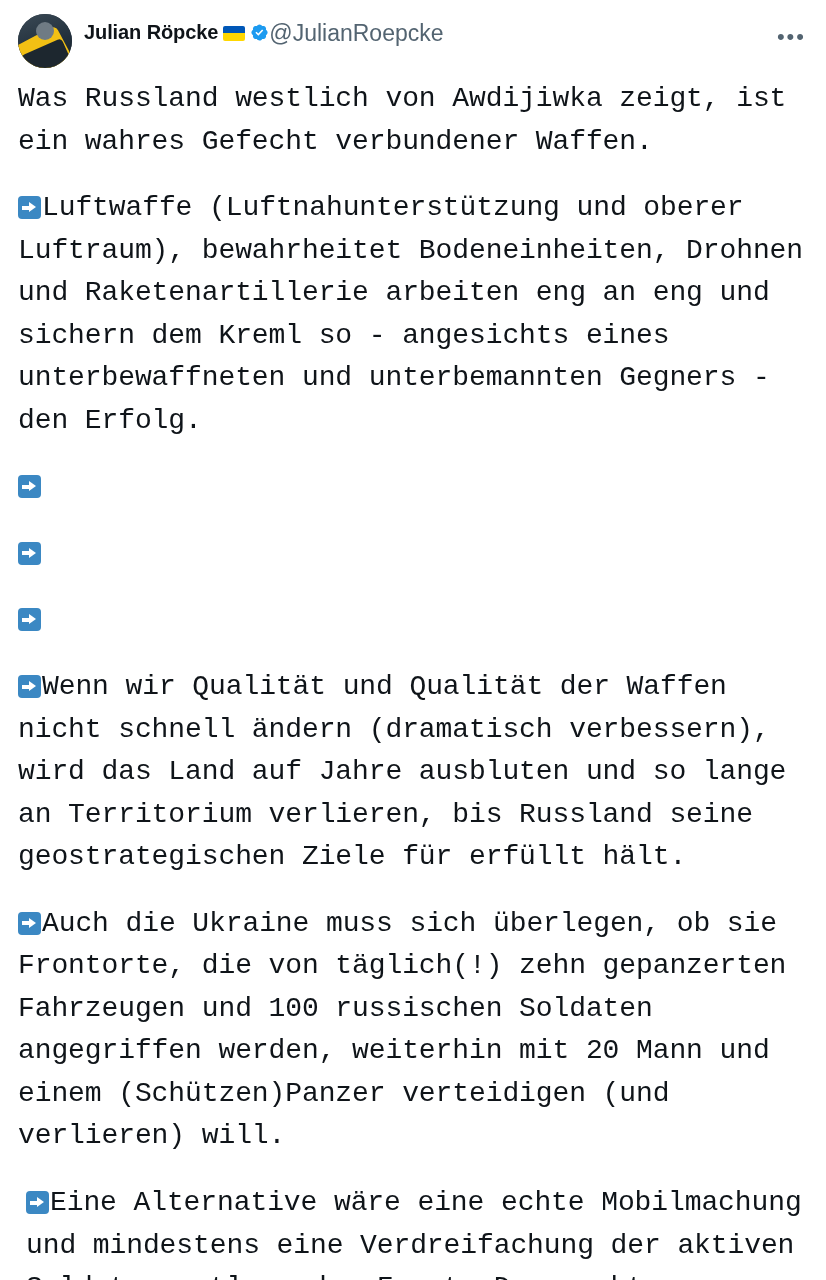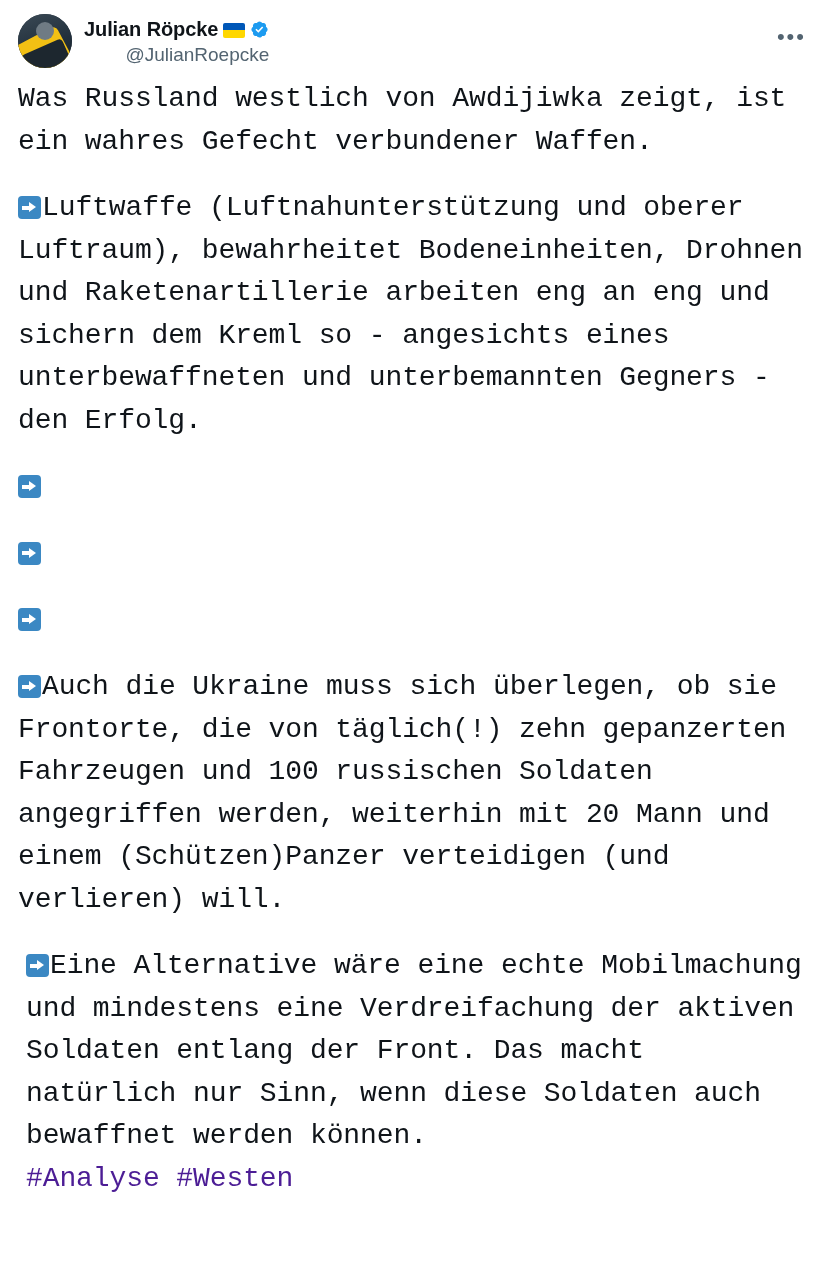--- a/index.html
+++ b/index.html
@@ -69,25 +69,23 @@
     left: 18px;
     top: 8px;
     width: 18px;
     height: 18px;
     border-radius: 50%;
     background: #6f7b84;
   }
 
   .names {
     display: flex;
-    flex-direction: column;
     justify-content: center;
     padding-top: 3px;
     line-height: 1.2;
-    align-items: flex-end;
   }
   .name-line {
     display: flex;
     align-items: center;
     gap: 5px;
   }
   .display-name {
     font-size: 20px;
     font-weight: 700;
     color: #0f1419;
@@ -107,21 +105,21 @@
   .flag .f-top { position:absolute; left:0; top:0; width:100%; height:50%; background:#0057b7; }
   .flag .f-bot { position:absolute; left:0; bottom:0; width:100%; height:50%; background:#ffd700; }
 
   .verified {
     width: 19px;
     height: 19px;
     flex: 0 0 19px;
     display: inline-block;
   }
   .handle {
-    font-size: 19px;
+    font-size: 23px;
     color: #536471;
     margin-top: 3px;
   }
 
   .more-btn {
     position: absolute;
     right: 20px;
     top: 26px;
     color: #536471;
     font-size: 22px;
@@ -233,20 +231,23 @@
     </p>
 
     <p class="para">
       <span class="arrow-emoji"></span>
     </p>
 
     <p class="para">
       <span class="arrow-emoji"></span>
     </p>
 
+    <p class="para">
+      <span class="arrow-emoji"></span><span>Wenn wir Qualität und Qualität der Waffen nicht schnell ändern (dramatisch verbessern), wird das Land auf Jahre ausbluten und so lange an Territorium verlieren, bis Russland seine geostrategischen Ziele für erfüllt hält.</span>
+    </p>
 
     <p class="para">
       <span class="arrow-emoji"></span><span>Auch die Ukraine muss sich überlegen, ob sie Frontorte, die von täglich(!) zehn gepanzerten Fahrzeugen und 100 russischen Soldaten angegriffen werden, weiterhin mit 20 Mann und einem (Schützen)Panzer verteidigen (und verlieren) will.</span>
     </p>
 
     <p class="para">
       <span class="arrow-emoji"></span><span>Eine Alternative wäre eine echte Mobilmachung und mindestens eine Verdreifachung der aktiven Soldaten entlang der Front. Das macht natürlich nur Sinn, wenn diese Soldaten auch bewaffnet werden können.</span>
       <br>
       <span class="hashtags"><a href="#">#Analyse</a> <a href="#">#Westen</a></span>
     </p>

